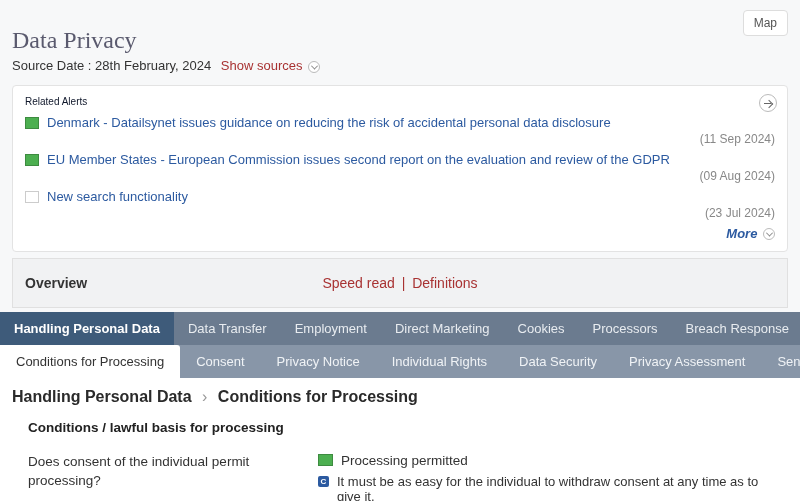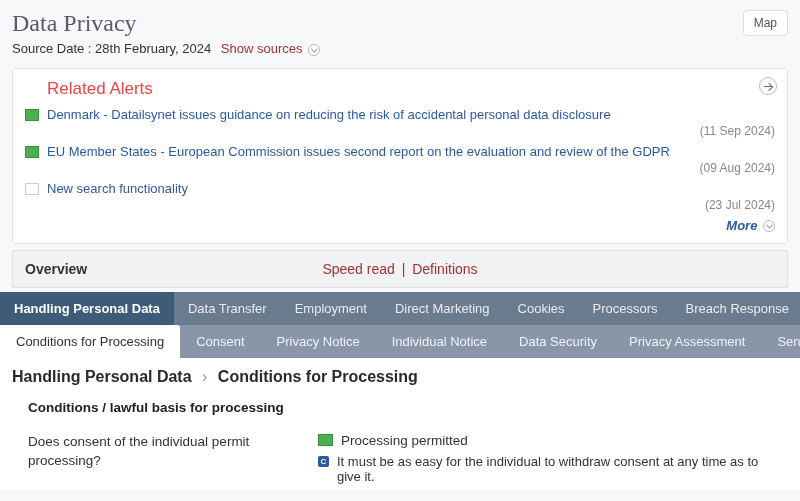--- a/index.html
+++ b/index.html
@@ -6,21 +6,21 @@
   body {
     font-family: "Segoe UI", Arial, sans-serif;
     background: #f7f8f9;
     color: #333;
     width: 800px;
     height: 501px;
     overflow: hidden;
     font-size: 13px;
   }
   .header {
-    padding: 10px 12px 6px 12px;
+    padding: 27px 12px 6px 12px;
     position: relative;
   }
   .page-title {
     font-family: Georgia, "Times New Roman", serif;
     font-size: 24px;
     font-weight: 400;
     color: #5a5a6e;
     margin-bottom: 4px;
   }
   .page-subtitle {
@@ -71,25 +71,24 @@
   }
   .alerts-card {
     margin: 6px 12px;
     background: #fff;
     border: 1px solid #e3e3e3;
     border-radius: 4px;
     padding: 10px 12px;
     position: relative;
   }
   .alerts-title {
-    font-size: 17px;
-    color: #ef4444;
+    font-size: 10px;
+    color: #0f172a;
     margin-bottom: 8px;
     font-weight: 500;
-    margin-left: 22px;
   }
   .alert-row {
     display: flex;
     align-items: flex-start;
     gap: 8px;
     margin-bottom: 6px;
   }
   .alert-icon {
     width: 14px; height: 12px;
     margin-top: 2px;
@@ -143,21 +142,21 @@
     font-size: 13px;
     cursor: pointer;
     font-style: italic;
   }
   .overview-bar {
     margin: 4px 12px;
     background: #f1f2f3;
     border: 1px solid #e0e0e0;
     display: flex;
     align-items: center;
-    padding: 10px 12px;
+    padding: 16px 12px;
     position: relative;
   }
   .overview-label {
     font-weight: 600;
     font-size: 14px;
     color: #333;
   }
   .speed-defs {
     position: absolute;
     left: 50%;
@@ -332,21 +331,21 @@
     <div class="tab">Employment</div>
     <div class="tab">Direct Marketing</div>
     <div class="tab">Cookies</div>
     <div class="tab">Processors</div>
     <div class="tab">Breach Response</div>
   </div>
 <div class="tabs-secondary" id="tabs-secondary">
     <div class="tab active">Conditions for Processing</div>
     <div class="tab">Consent</div>
     <div class="tab">Privacy Notice</div>
-    <div class="tab">Individual Notice</div>
+    <div class="tab">Individual Rights</div>
     <div class="tab">Data Security</div>
     <div class="tab">Privacy Assessment</div>
     <div class="tab">Sensitive Data</div>
   </div>
 
 <div class="breadcrumb">
   <span>Handling Personal Data</span>
   <span class="chev">›</span>
   <span>Conditions for Processing</span>
 </div>

